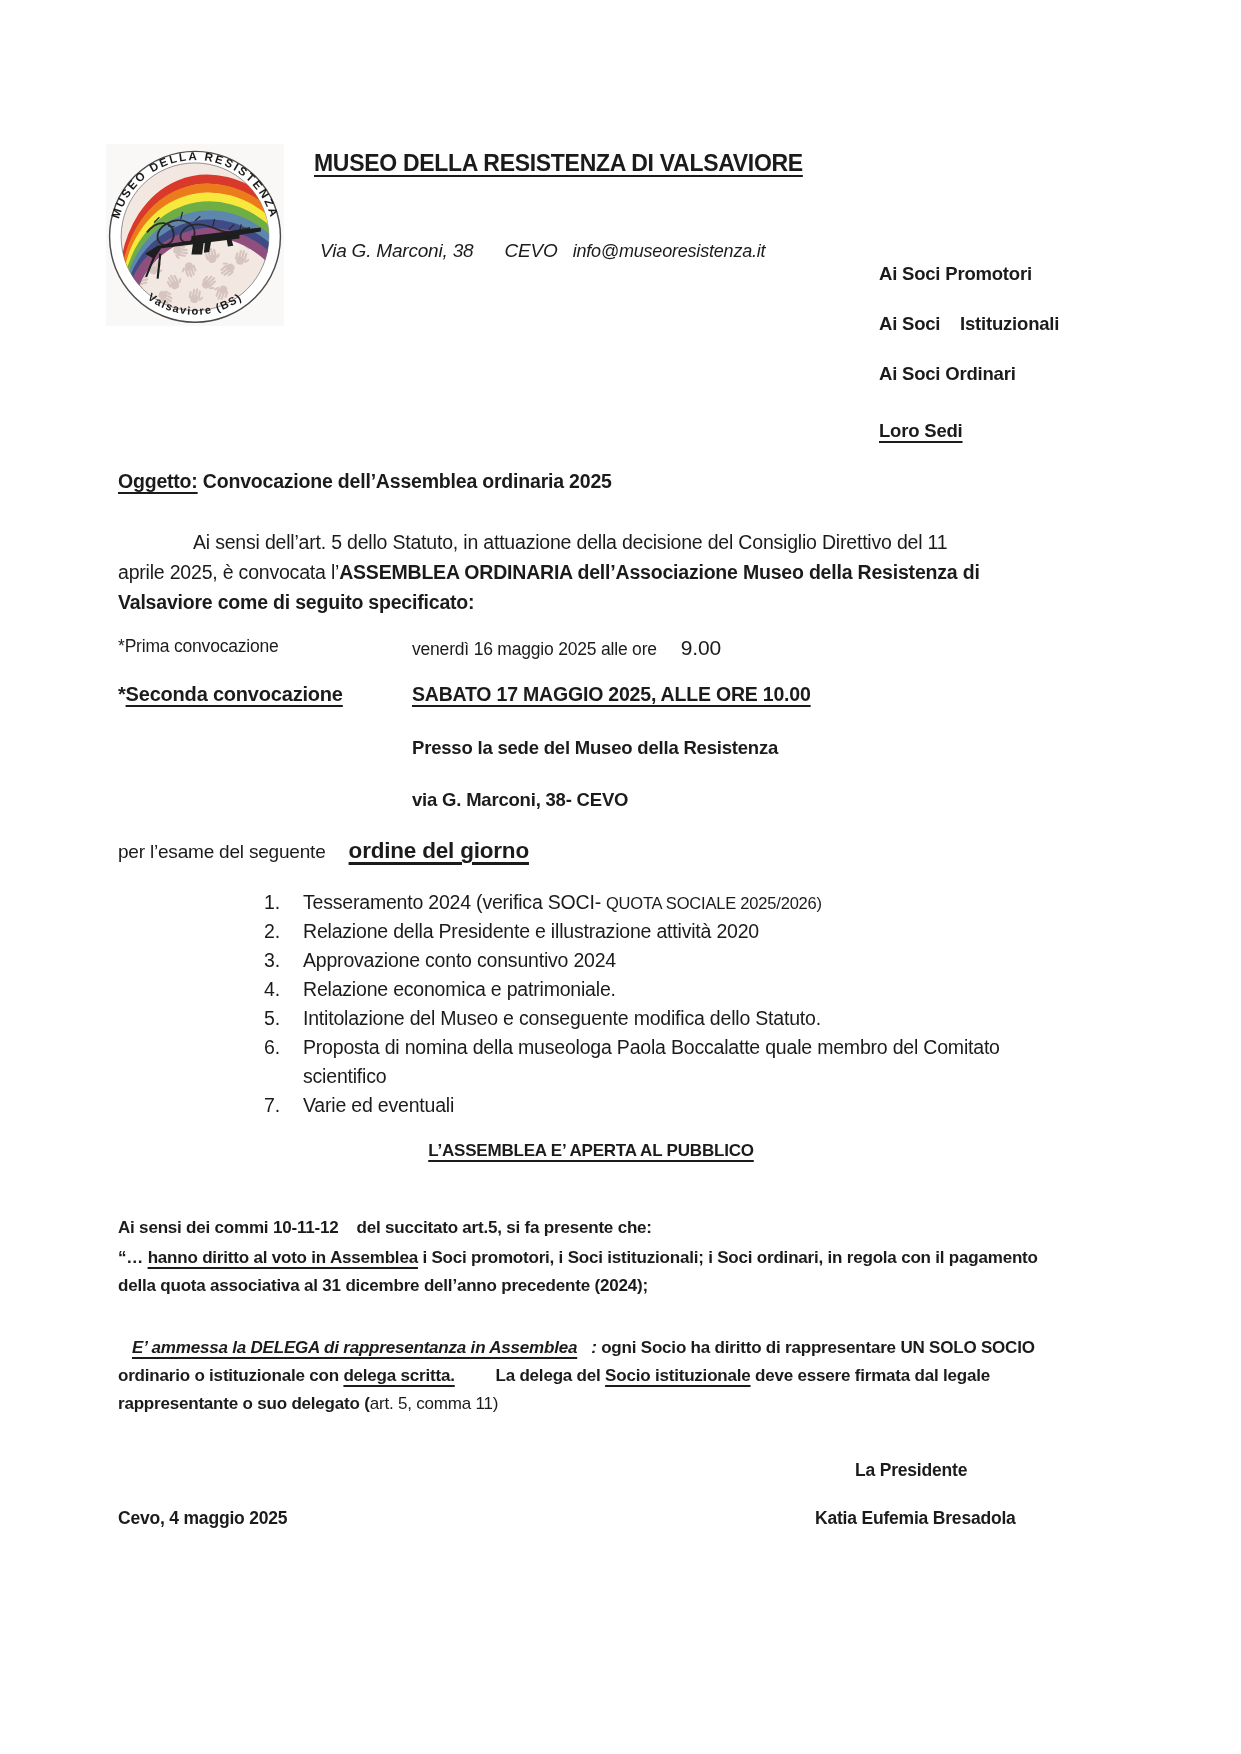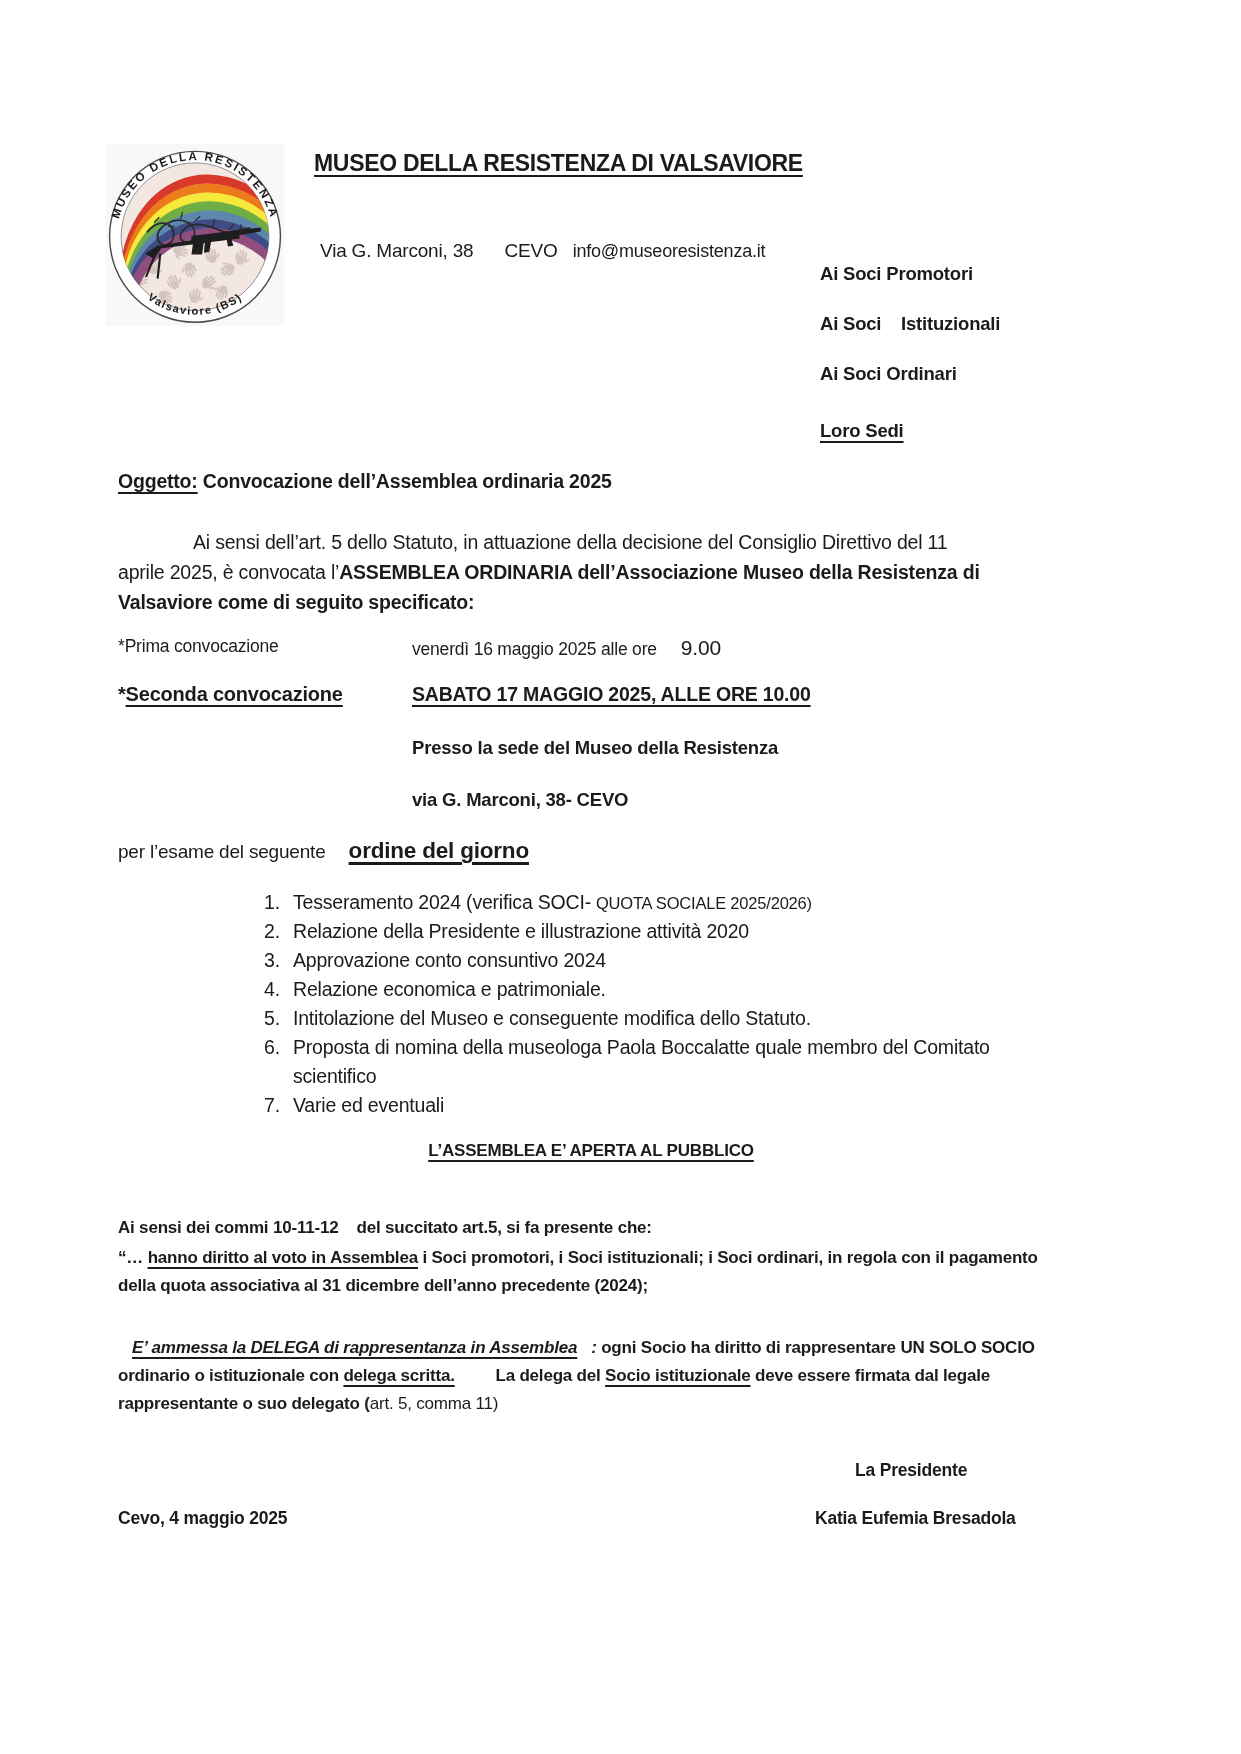--- a/index.html
+++ b/index.html
@@ -12,25 +12,25 @@
   }
   .abs { position:absolute; }
   .b  { font-weight:bold; }
   .u  { text-decoration:underline; text-underline-offset:4px; text-decoration-thickness:2px; }
   .pre{ white-space:pre-wrap; }
 
   .logo-box { left:106px; top:144px; width:178px; height:182px; background:#faf8f7; }
   .logo-box svg { width:100%; height:100%; display:block; }
 
   .doc-title { left:314px; top:150px; font-size:23px; font-weight:bold; letter-spacing:-0.3px; }
-  .address   { left:320px; top:240px; font-size:19px; }
+  .address   { left:320px; top:240px; font-size:19px; font-style:italic; }
   .address .city  { margin-left:26px; }
   .address .email { margin-left:10px; font-size:18px; }
 
-  .recipient { left:820px; font-size:18.5px; font-weight:bold; }
+  .recipient { left:879px; font-size:18.5px; font-weight:bold; }
 
   .subject { left:118px; top:470px; font-size:19.5px; font-weight:bold; }
 
   .intro { left:118px; top:527px; width:1080px; font-size:19.5px; line-height:30px; }
   .intro .indent { padding-left:75px; }
 
   .conv-row   { left:118px; width:1080px; }
   .conv-label { position:absolute; left:0; top:0; }
   .conv-value { position:absolute; left:294px; top:0; }
   .conv1 { top:636px; font-size:17.5px; }
@@ -38,21 +38,21 @@
   .conv2 { top:683px; font-size:20px; font-weight:bold; }
   .conv2 .conv-value { font-size:19.5px; }
   .venue1 { left:412px; top:737px; font-size:18.5px; font-weight:bold; }
   .venue2 { left:412px; top:789px; font-size:18.5px; font-weight:bold; }
 
   .agenda-intro { left:118px; top:838px; font-size:19px; }
   .agenda-intro .odg { font-size:22.5px; font-weight:bold; margin-left:18px; text-decoration-thickness:2.5px; }
 
   .agenda-item { left:118px; width:1000px; font-size:19.5px; }
   .agenda-item .num { position:absolute; left:146px; top:0; }
-  .agenda-item .txt { position:absolute; left:175px; top:0; white-space:nowrap; }
+  .agenda-item .txt { position:absolute; left:185px; top:0; white-space:nowrap; }
   .agenda-item .small { font-size:16.5px; margin-left:5px; }
 
   .notice { left:0; top:1141px; width:1182px; text-align:center; font-size:17px; font-weight:bold; }
 
   .note   { left:118px; width:1085px; font-size:17px; font-weight:bold; }
   .commi  { top:1218px; }
   .quote  { top:1244px; line-height:28px; }
   .delega { top:1334px; line-height:28px; }
   .delega .lead { font-style:italic;margin-left:14px; }
   .delega .reg  { font-weight:normal; }

